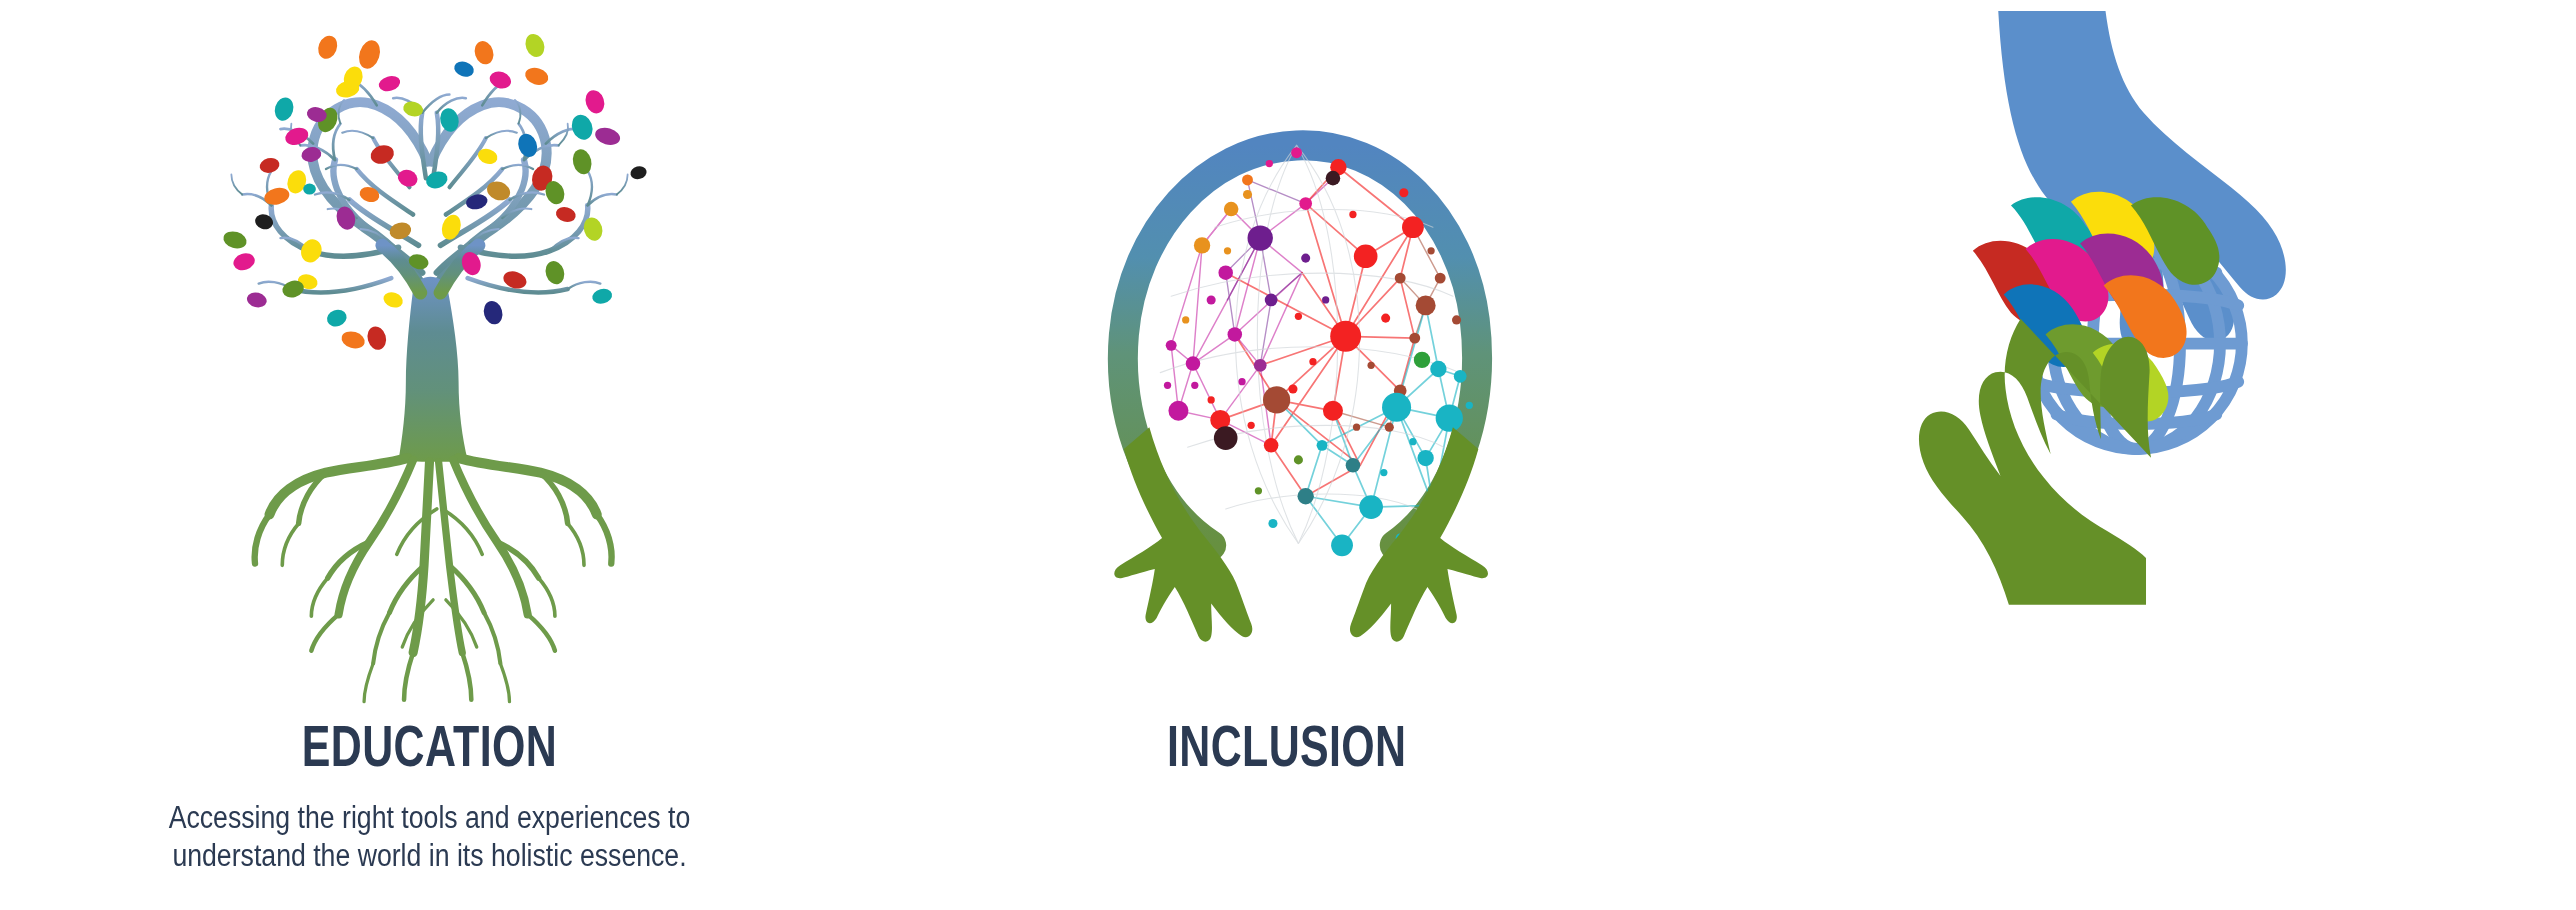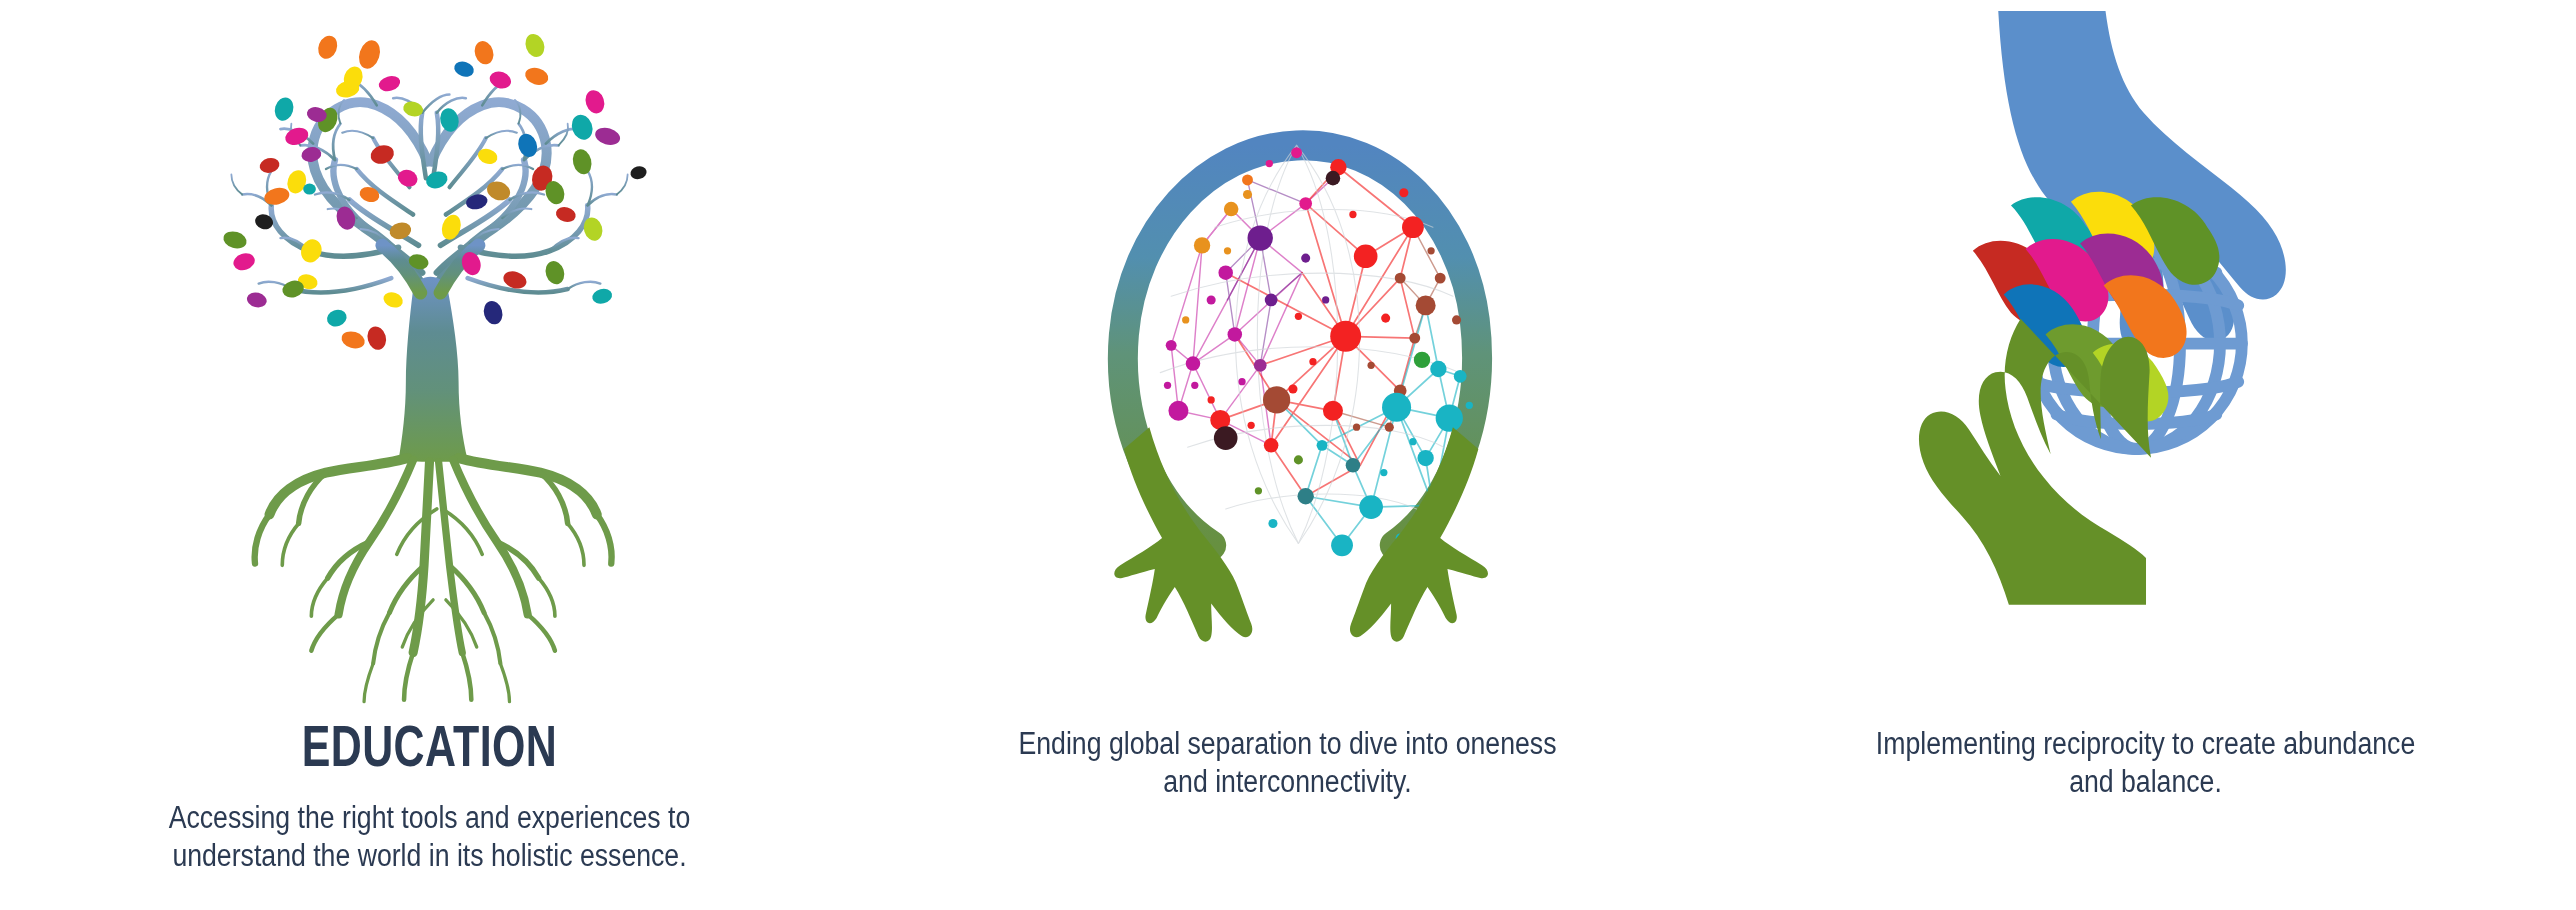--- a/index.html
+++ b/index.html
@@ -510,25 +510,22 @@
                  C416 682 424 662 434 646
                  C444 660 450 672 454 680
                  C460 690 468 686 466 676
                  C462 658 458 640 456 626
                  C472 630 484 634 492 636
                  C502 638 504 628 494 622
                  C478 612 460 602 448 592
                  C464 564 480 530 490 494 Z" fill="#659028"></path>
       </svg>
     </div>
-    <div class="desc-wrap">
-      <div class="desc">
-        <div>Ending global separation to dive into oneness</div>
-        <div>and interconnectivity.</div>
-      </div>
+    <div class="title-wrap">
+      <div class="card-title">INCLUSION</div>
     </div>
   </div>
 
   <div class="col">
     <div class="art">
       <svg width="509" height="718" viewBox="0 0 560 790">
 
         <path d="M118 12
                  L236 12
                  C242 58 254 96 278 124
@@ -609,22 +606,16 @@
                  C148 576 142 550 142 528
                  C142 500 154 482 170 480
                  C186 478 198 492 200 514
                  C202 538 206 562 214 584
                  C214 556 212 528 214 506
                  C218 474 236 458 252 462
                  C266 466 274 484 272 508
                  C270 542 268 576 274 606" fill="#659028" transform="translate(34,-54) scale(0.92)"></path>
       </svg>
     </div>
-    <div class="desc-wrap">
-      <div class="desc">
-        <div>Implementing reciprocity to create abundance</div>
-        <div>and balance.</div>
-      </div>
-    </div>
   </div>
 
 </div>
 
 
 </body></html>

